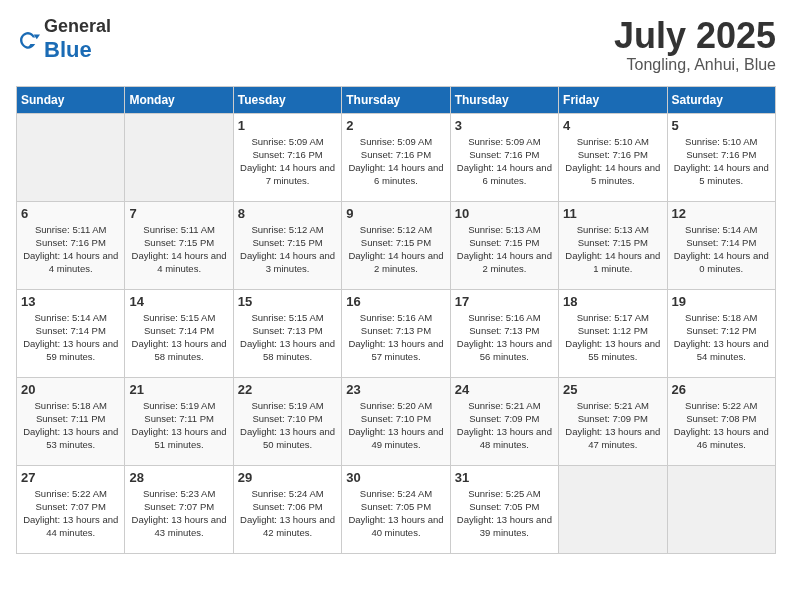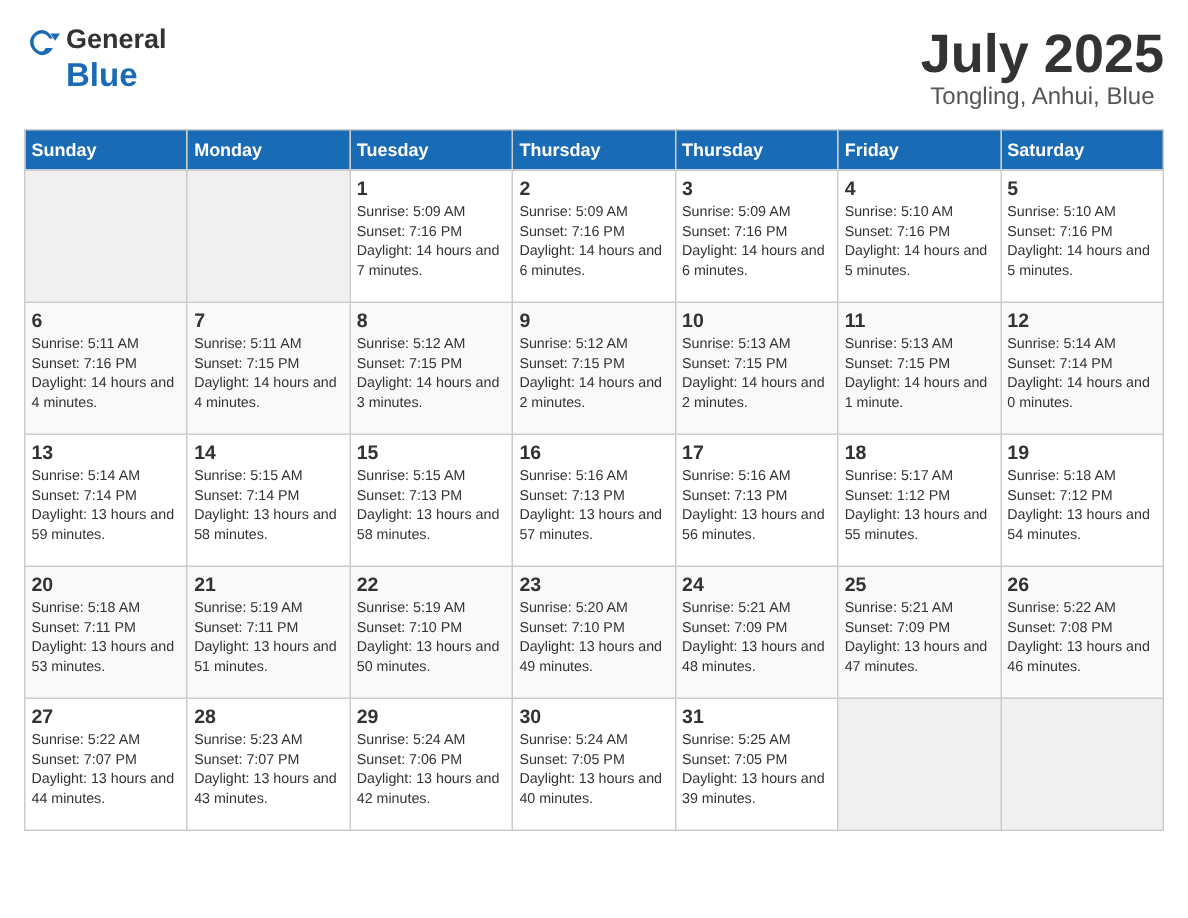--- a/index.html
+++ b/index.html
@@ -11,38 +11,39 @@
       padding: 16px;
     }
     .header {
       display: flex;
       justify-content: space-between;
       align-items: flex-start;
       margin-bottom: 12px;
     }
     .logo {
       display: flex;
+      align-items: center;
       gap: 4px;
     }
     .logo-text-general {
       font-size: 18px;
       font-weight: bold;
       color: #333;
     }
     .logo-text-blue {
       font-size: 22px;
       font-weight: bold;
       color: #1a6bb5;
     }
     .logo-icon {
       width: 24px;
       height: 24px;
     }
     .title-block {
-      text-align: center;
+      text-align: right;
     }
     .month-title {
       font-size: 36px;
       font-weight: bold;
       color: #333;
       line-height: 1.1;
     }
     .location-title {
       font-size: 16px;
       color: #555;
@@ -76,20 +77,21 @@
     .day-num {
       font-size: 13px;
       font-weight: bold;
       margin-bottom: 2px;
       display: block;
     }
     .cell-text {
       font-size: 9.5px;
       line-height: 1.4;
       color: #333;
+      text-align: center;
     }
     .empty-cell {
       background: #f0f0f0 !important;
     }
   </style>
 </head>
 <body>
 
 <div class="header">
   <div class="logo">

